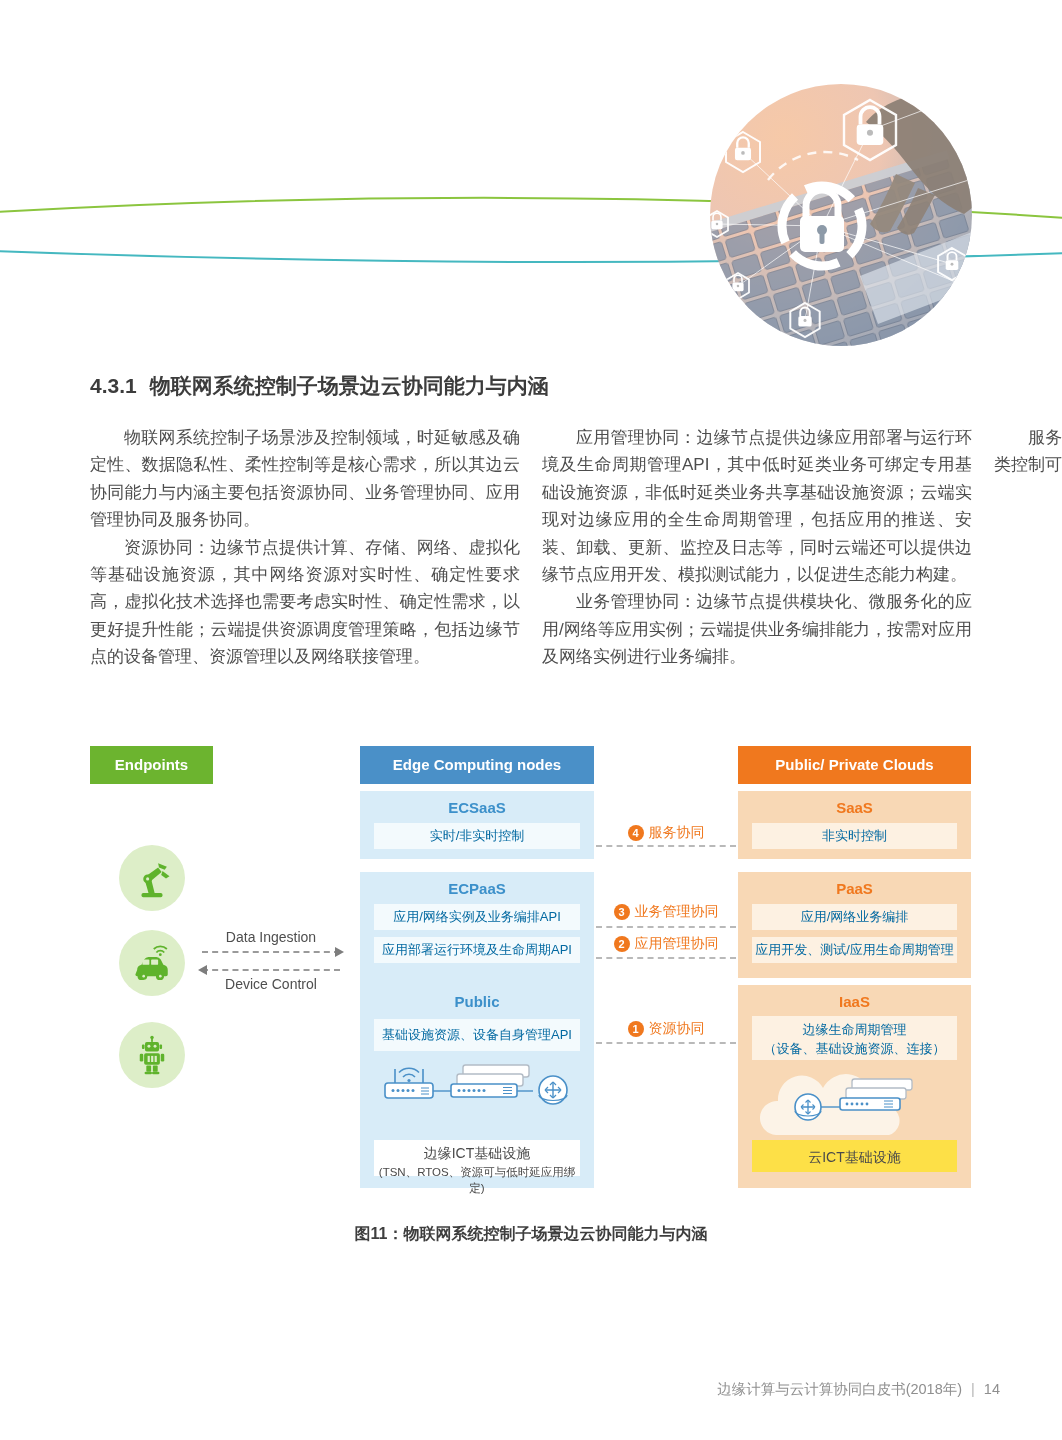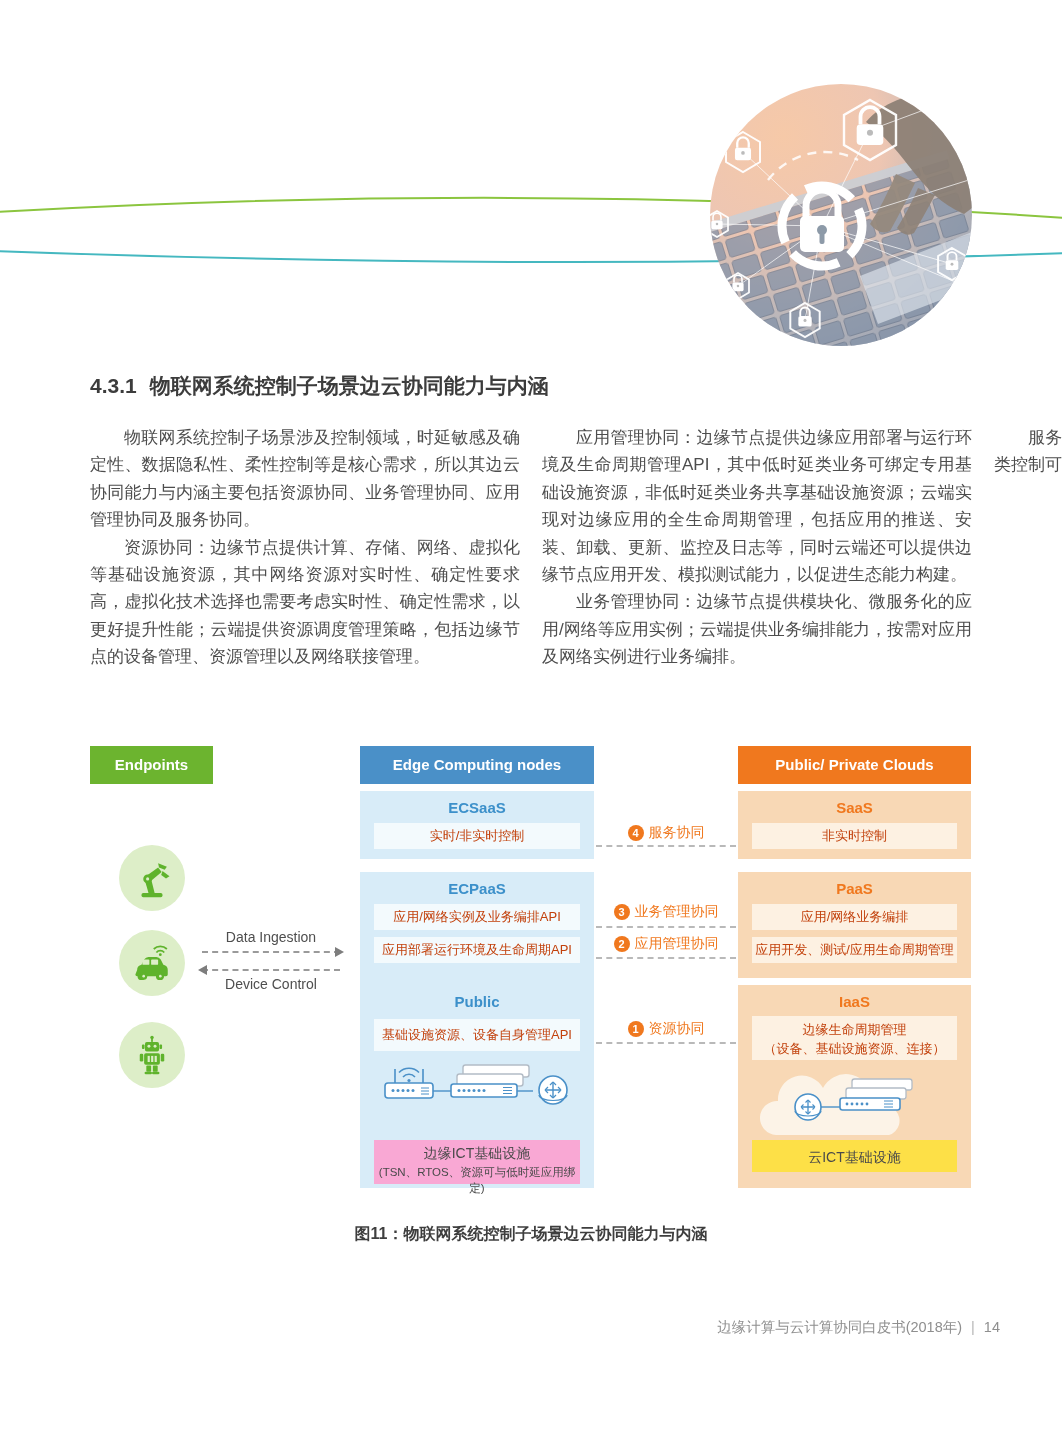--- a/index.html
+++ b/index.html
@@ -24,25 +24,25 @@
   .hd-edge{left:360px;width:234px;background:#4a90c8;}
   .hd-cloud{left:738px;width:233px;background:#f0781e;}
   
   .panel{position:absolute;box-sizing:border-box;}
   .p-blue{left:360px;width:234px;background:#d8ecf8;}
   .p-orange{left:738px;width:233px;background:#f8d8b5;}
   .panel .title{padding-top:8px;font-size:15px;font-weight:bold;text-align:center;line-height:18px;}
   .p-blue .title{color:#3c90ca;}
   .p-orange .title{color:#f0781e;}
   .ibox{margin:6px 14px 0;height:26px;line-height:26px;background:#f3fafd;text-align:center;
-        font-size:13px;color:#c2410c;white-space:nowrap;}
+        font-size:13px;color:#0369a1;white-space:nowrap;}
   .p-orange .ibox{background:#fdf1e2;}
   .ibox.tall{height:32px;line-height:32px;margin-top:8px;}
   .ibox.two{height:44px;line-height:19px;padding-top:4px;box-sizing:border-box;margin-top:5px;}
-  .infra-box{position:absolute;left:14px;right:14px;bottom:4px;height:44px;background:#f9a8d4;
+  .infra-box{position:absolute;left:14px;right:14px;bottom:12px;height:36px;background:#ffffff;
              text-align:center;color:#4a4a4a;}
   .infra-box .l1{font-size:14px;line-height:22px;padding-top:2px;}
   .infra-box .l2{font-size:11.5px;line-height:16px;}
   .infra-box.orange{background:#fde047;bottom:16px;height:32px;}
   .infra-box.orange .l1{line-height:30px;}
   .ict-icons{display:block;margin:12px auto 0;}
   .cloud-wrap{position:absolute;left:8px;top:74px;width:217px;height:82px;}
   
   .linkrow{position:absolute;left:594px;width:144px;height:18px;display:flex;align-items:center;
            justify-content:center;gap:5px;}
@@ -56,21 +56,21 @@
   
   .flowlabel{position:absolute;left:198px;width:146px;text-align:center;font-size:14px;color:#4e4e4e;}
   .arrow{position:absolute;left:202px;width:138px;border-top:2px dashed #9a9a9a;}
   .arrow.right::after{content:"";position:absolute;right:-4px;top:-6px;border-left:9px solid #7d7d7d;
                       border-top:5px solid transparent;border-bottom:5px solid transparent;}
   .arrow.left::before{content:"";position:absolute;left:-4px;top:-6px;border-right:9px solid #7d7d7d;
                       border-top:5px solid transparent;border-bottom:5px solid transparent;}
   
   .caption{position:absolute;left:0;top:1224px;width:1062px;text-align:center;font-size:16px;
            font-weight:bold;color:#3e3e3e;}
-  .footer{position:absolute;top:1318px;right:62px;font-size:14.5px;color:#8f8f8f;white-space:nowrap;}
+  .footer{position:absolute;top:1380px;right:62px;font-size:14.5px;color:#8f8f8f;white-space:nowrap;}
   .footer .sep{color:#b5b5b5;padding:0 9px;}
 </style>
 </head>
 <body>
 
 <div class="page">
 
   <svg class="top-curves" viewBox="0 0 1062 360">
     <path d="M-4,212 Q531,181 1066,218" fill="none" stroke="#8bc53f" stroke-width="2"></path>
     <path d="M-4,251 Q560,272 1066,253" fill="none" stroke="#45b8c0" stroke-width="2"></path>

